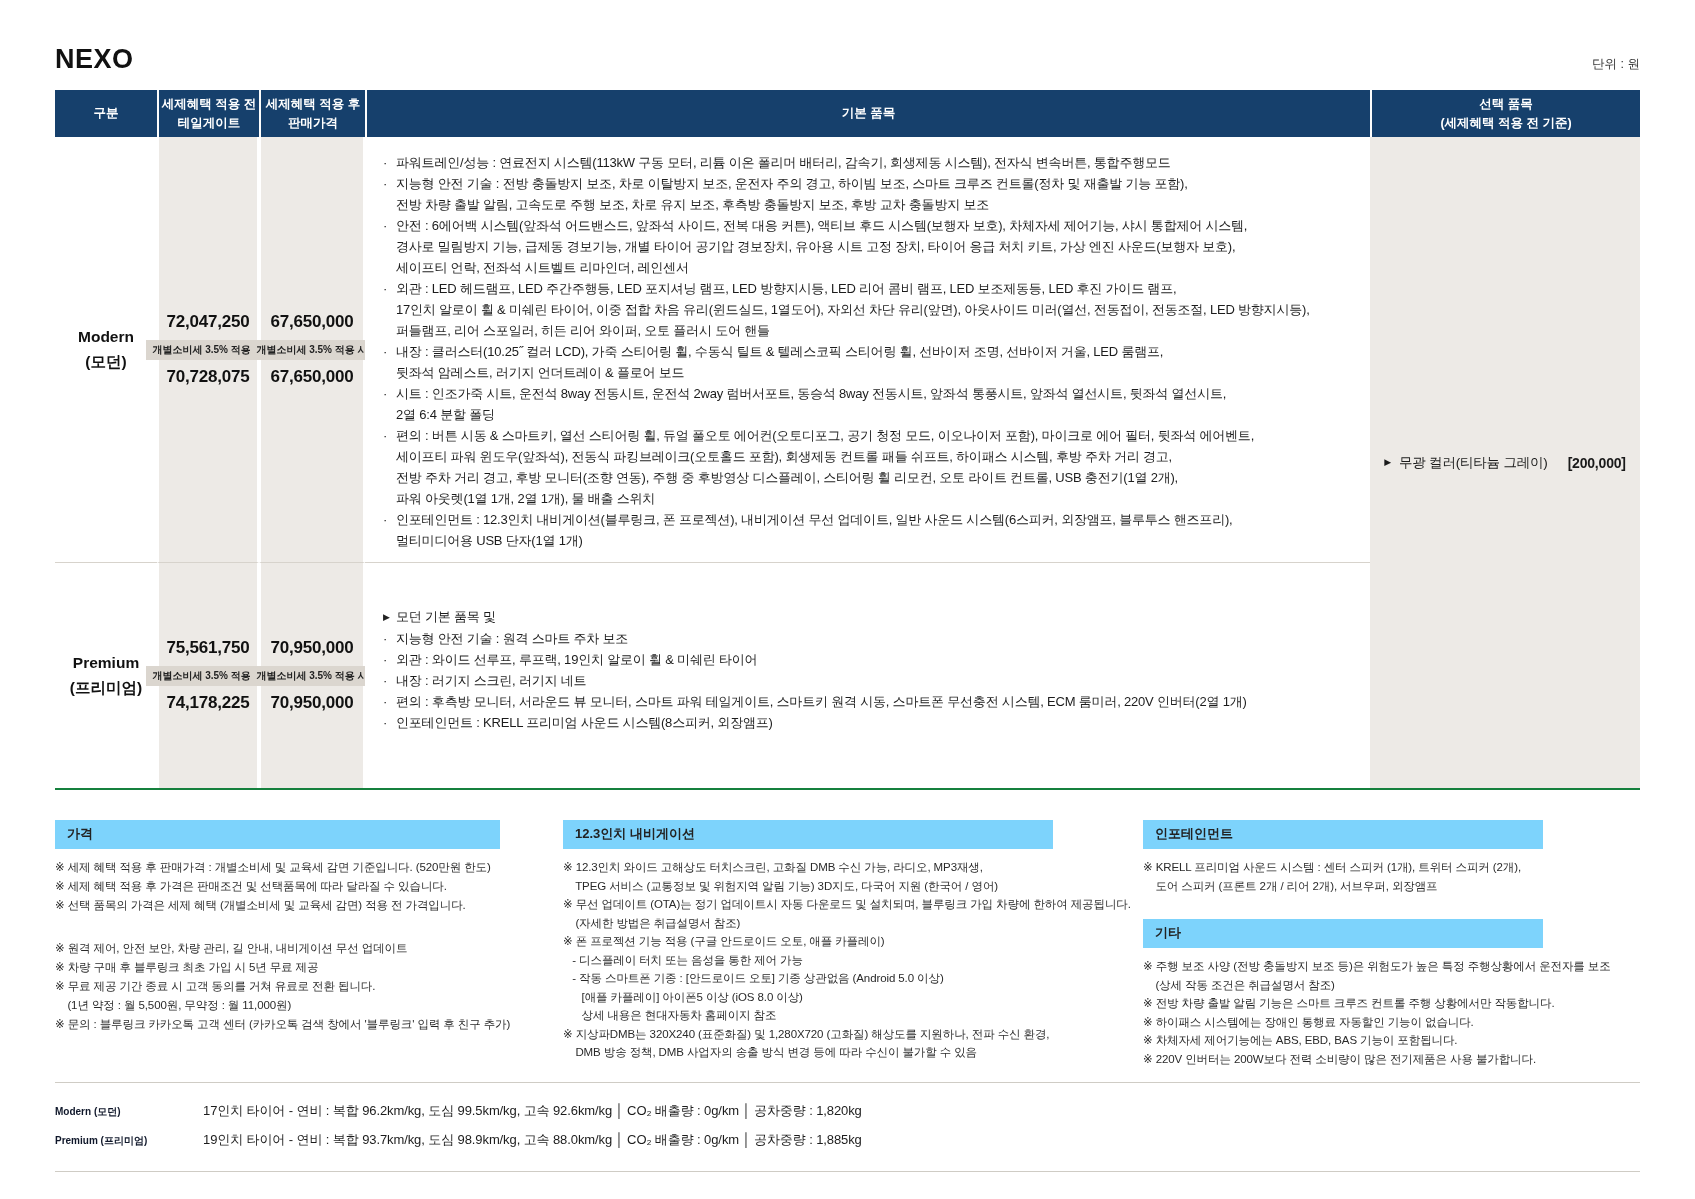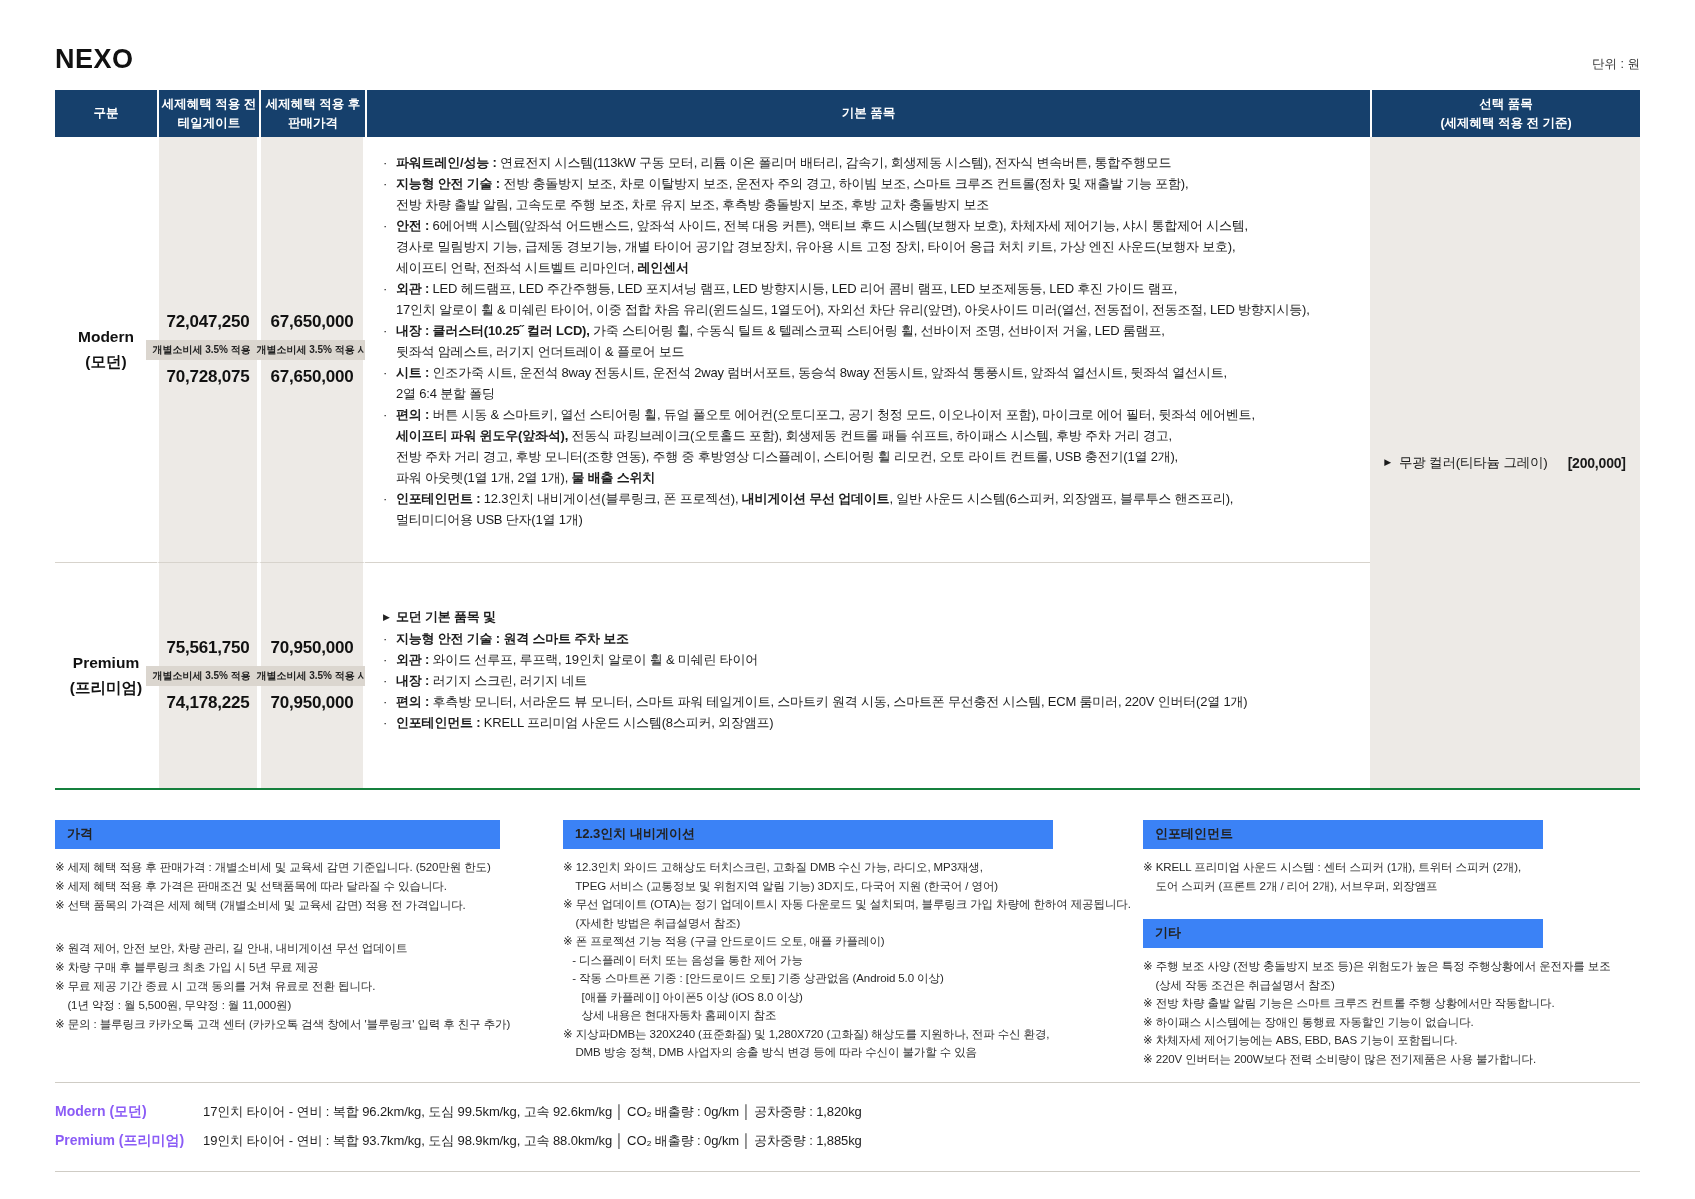--- a/index.html
+++ b/index.html
@@ -38,43 +38,43 @@
   .price { font-size:17px; font-weight:bold; letter-spacing:-.2px; color:#111; white-space:nowrap; }
   .tax-badge { background:#dbd6cf; color:#222; font-size:10px; font-weight:bold;
                padding:3px 6px; margin:8px 0 7px; white-space:nowrap; }
 
   .features-cell { padding:15px 8px 8px 18px; font-size:13px; line-height:21px; color:#1c1c1c; }
   .features-cell.premium { padding-top:43px; }
   .feat { white-space:nowrap; letter-spacing:-.2px; }
   .feat .bullet { display:inline-block; width:13px; color:#222; }
   .feat .bullet.tri { font-size:9px; vertical-align:1.5px; }
   .feat-cont { padding-left:13px; }
-  .bd { font-weight:bold;text-align:center; }
+  .bd { font-weight:normal;text-align:center; }
 
   .option-cell { grid-area:2/5/4/6; display:flex; align-items:center; justify-content:center;
                  gap:20px; font-size:13.5px; white-space:nowrap; letter-spacing:-.2px; }
   .option-cell .tri { font-size:9px; margin-right:-12px; position:relative; top:-1px; }
   .option-price { font-weight:bold; font-size:14px; }
 
   
   .notes { display:flex; align-items:flex-start; margin-top:30px; }
   .ncol1 { width:445px; }
   .ncol2 { width:490px; margin-left:63px; }
   .ncol3 { width:400px; margin-left:90px; }
   .nsec + .nsec { margin-top:24px; }
-  .nbar { background:#3b82f6; font-weight:bold; font-size:13px; color:#222;
+  .nbar { background:#7dd3fc; font-weight:bold; font-size:13px; color:#222;
           padding:5px 12px 6px; margin-bottom:9px; }
   .note-line { font-size:11.5px; line-height:19px; white-space:pre; color:#2a2a2a; letter-spacing:-.1px; }
   .ncol2 .note-line, .ncol3 .note-line { line-height:18.5px; }
 
   
   .footer { margin-top:14px; border-top:1px solid #cfccc5; border-bottom:1px solid #cfccc5;
             padding:14px 0 16px; }
   .fe-row { display:flex; align-items:baseline; line-height:28px; white-space:nowrap; }
-  .fe-trim { width:148px; font-weight:bold; font-size:14px; color:#8b5cf6; }
+  .fe-trim { width:148px; font-weight:bold; font-size:10px; color:#0f172a; }
   .fe-spec { font-size:13px; color:#1c1c1c; letter-spacing:-.1px; }
 </style>
 </head>
 <body>
 
 <div class="page">
 
   <div class="topbar">
     <div class="brand-title">NEXO</div>
     <div class="unit">단위 : 원</div>
@@ -107,20 +107,21 @@
     </div>
     <div class="cell features-cell" style="grid-area:2/4">
         <div class="feat"><span class="bullet">·</span><span class="bd">파워트레인/성능 : </span><span>연료전지 시스템(113kW 구동 모터, 리튬 이온 폴리머 배터리, 감속기, 회생제동 시스템), 전자식 변속버튼, 통합주행모드</span></div>
         <div class="feat"><span class="bullet">·</span><span class="bd">지능형 안전 기술 : </span><span>전방 충돌방지 보조, 차로 이탈방지 보조, 운전자 주의 경고, 하이빔 보조, 스마트 크루즈 컨트롤(정차 및 재출발 기능 포함),</span></div>
         <div class="feat feat-cont"><span>전방 차량 출발 알림, 고속도로 주행 보조, 차로 유지 보조, 후측방 충돌방지 보조, 후방 교차 충돌방지 보조</span></div>
         <div class="feat"><span class="bullet">·</span><span class="bd">안전 : </span><span>6에어백 시스템(앞좌석 어드밴스드, 앞좌석 사이드, 전복 대응 커튼), 액티브 후드 시스템(보행자 보호), 차체자세 제어기능, 샤시 통합제어 시스템,</span></div>
         <div class="feat feat-cont"><span>경사로 밀림방지 기능, 급제동 경보기능, 개별 타이어 공기압 경보장치, 유아용 시트 고정 장치, 타이어 응급 처치 키트, 가상 엔진 사운드(보행자 보호),</span></div>
         <div class="feat feat-cont"><span>세이프티 언락, 전좌석 시트벨트 리마인더, </span><span class="bd">레인센서</span></div>
         <div class="feat"><span class="bullet">·</span><span class="bd">외관 : </span><span>LED 헤드램프, LED 주간주행등, LED 포지셔닝 램프, LED 방향지시등, LED 리어 콤비 램프, LED 보조제동등, LED 후진 가이드 램프,</span></div>
         <div class="feat feat-cont"><span>17인치 알로이 휠 &amp; 미쉐린 타이어, 이중 접합 차음 유리(윈드실드, 1열도어), 자외선 차단 유리(앞면), 아웃사이드 미러(열선, 전동접이, 전동조절, LED 방향지시등),</span></div>
+        <div class="feat feat-cont"><span>퍼들램프, 리어 스포일러, 히든 리어 와이퍼, 오토 플러시 도어 핸들</span></div>
         <div class="feat"><span class="bullet">·</span><span class="bd">내장 : 클러스터(10.25˝ 컬러 LCD),</span><span> 가죽 스티어링 휠, 수동식 틸트 &amp; 텔레스코픽 스티어링 휠, 선바이저 조명, 선바이저 거울, LED 룸램프,</span></div>
         <div class="feat feat-cont"><span>뒷좌석 암레스트, 러기지 언더트레이 &amp; 플로어 보드</span></div>
         <div class="feat"><span class="bullet">·</span><span class="bd">시트 : </span><span>인조가죽 시트, 운전석 8way 전동시트, 운전석 2way 럼버서포트, 동승석 8way 전동시트, 앞좌석 통풍시트, 앞좌석 열선시트, 뒷좌석 열선시트,</span></div>
         <div class="feat feat-cont"><span>2열 6:4 분할 폴딩</span></div>
         <div class="feat"><span class="bullet">·</span><span class="bd">편의 : </span><span>버튼 시동 &amp; 스마트키, 열선 스티어링 휠, 듀얼 풀오토 에어컨(오토디포그, 공기 청정 모드, 이오나이저 포함), 마이크로 에어 필터, 뒷좌석 에어벤트,</span></div>
         <div class="feat feat-cont"><span class="bd">세이프티 파워 윈도우(앞좌석),</span><span> 전동식 파킹브레이크(오토홀드 포함), 회생제동 컨트롤 패들 쉬프트, 하이패스 시스템, 후방 주차 거리 경고,</span></div>
         <div class="feat feat-cont"><span>전방 주차 거리 경고, 후방 모니터(조향 연동), 주행 중 후방영상 디스플레이, 스티어링 휠 리모컨, 오토 라이트 컨트롤, USB 충전기(1열 2개),</span></div>
         <div class="feat feat-cont"><span>파워 아웃렛(1열 1개, 2열 1개), </span><span class="bd">물 배출 스위치</span></div>
         <div class="feat"><span class="bullet">·</span><span class="bd">인포테인먼트 : </span><span>12.3인치 내비게이션(블루링크, 폰 프로젝션), </span><span class="bd">내비게이션 무선 업데이트</span><span>, 일반 사운드 시스템(6스피커, 외장앰프, 블루투스 핸즈프리),</span></div>
         <div class="feat feat-cont"><span>멀티미디어용 USB 단자(1열 1개)</span></div>

